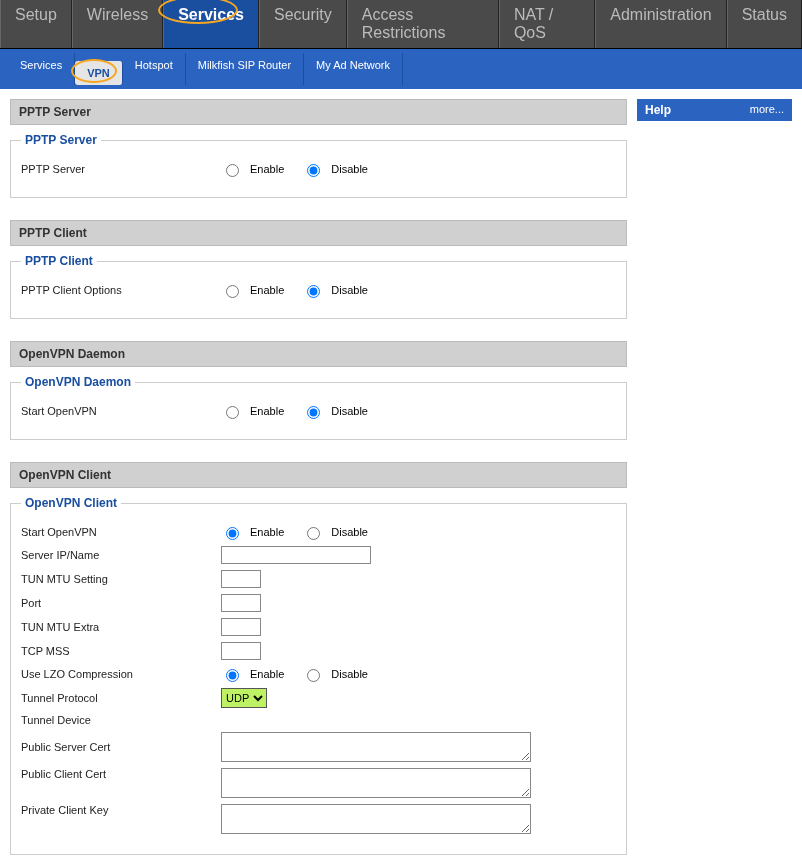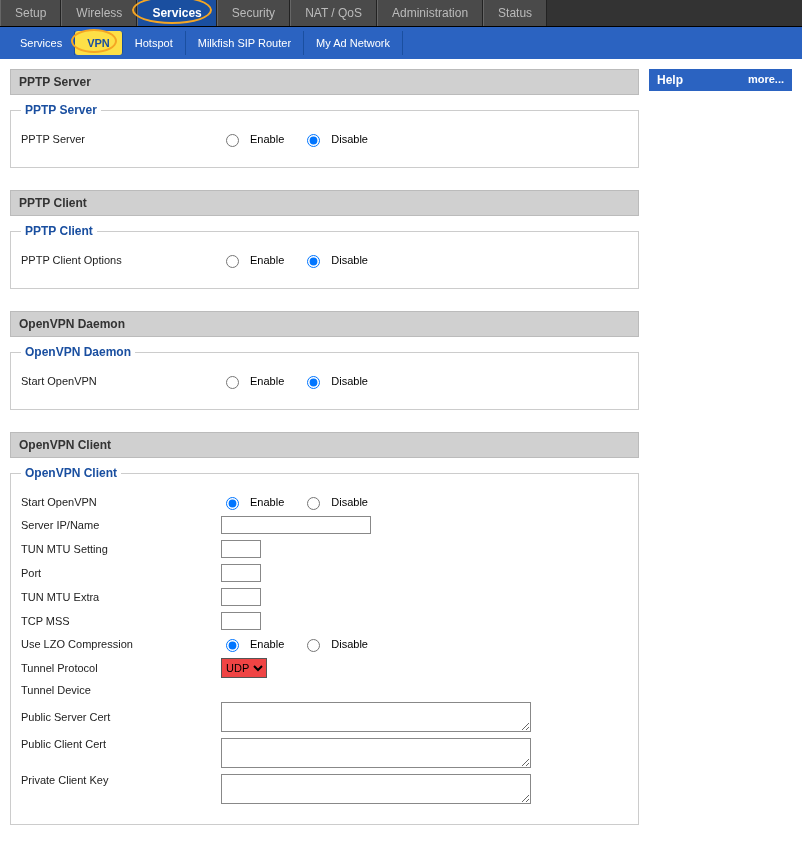--- a/index.html
+++ b/index.html
@@ -15,21 +15,21 @@
     display: flex;
     background: #333;
     border-bottom: 1px solid #000;
   }
   .topnav .tab {
     padding: 6px 14px;
     color: #bbb;
     background: #4a4a4a;
     border-right: 1px solid #222;
     border-left: 1px solid #666;
-    font-size: 12px;
+    font-size: 16px;
     cursor: pointer;
     position: relative;
   }
   .topnav .tab.active {
     background: #1a4fa0;
     color: #fff;
     font-weight: bold;
   }
   .highlight-oval {
     position: absolute;
@@ -45,48 +45,49 @@
   }
   .subnav .sub {
     padding: 6px 12px;
     color: #fff;
     font-size: 11px;
     cursor: pointer;
     border-right: 1px solid #1a4fa0;
     position: relative;
   }
   .subnav .sub.highlighted {
-    background: #fde047;
+    background: #e5e5e5;
     color: #1a4fa0;
     font-weight: bold;
     border-radius: 3px;
+    margin-top: 8px;
   }
   .content-wrap {
     display: flex;
     padding: 10px;
     gap: 10px;
     align-items: flex-start;
   }
   .main {
     flex: 1;
   }
   .sidebar {
-    width: 143px;
+    width: 155px;
   }
   .help-box {
     background: #2b63c1;
     color: #fff;
     padding: 4px 8px;
     display: flex;
     justify-content: space-between;
     font-size: 12px;
     font-weight: bold;
   }
   .help-box .more {
-    font-weight: bold;
+    font-weight: normal;
     font-size: 11px;
     cursor: pointer;
   }
   .section-header {
     background: #d0d0d0;
     border: 1px solid #bbb;
     padding: 5px 8px;
     font-weight: bold;
     font-size: 12px;
     color: #333;
@@ -128,41 +129,42 @@
     padding: 2px 4px;
     font-size: 11px;
     height: 18px;
   }
   input.short { width: 40px; }
   input.med { width: 150px; }
   select {
     border: 1px solid #555;
     font-size: 11px;
     height: 20px;
-    background: #ef4444;
+    background: #bef264;
   }
   textarea {
     width: 310px;
     height: 30px;
     border: 1px solid #888;
     font-size: 11px;
     resize: both;
   }
 </style>
 </head>
 <body>
 
 <div class="topnav">
   <div class="tab">Setup</div>
   <div class="tab">Wireless</div>
   <div class="tab active" style="position:relative;">
     <span>Services</span>
     <span class="highlight-oval" style="left:-6px; top:-4px; width:80px; height:28px;"></span>
   </div>
   <div class="tab">Security</div>
+  <div class="tab">Access Restrictions</div>
   <div class="tab">NAT / QoS</div>
   <div class="tab">Administration</div>
   <div class="tab">Status</div>
 </div>
 
 <div class="subnav">
   <div class="sub">Services</div>
   <div class="sub highlighted" style="position:relative;">
     <span>VPN</span>
     <span class="highlight-oval" style="left:-4px; top:-2px; width:46px; height:24px;"></span>

